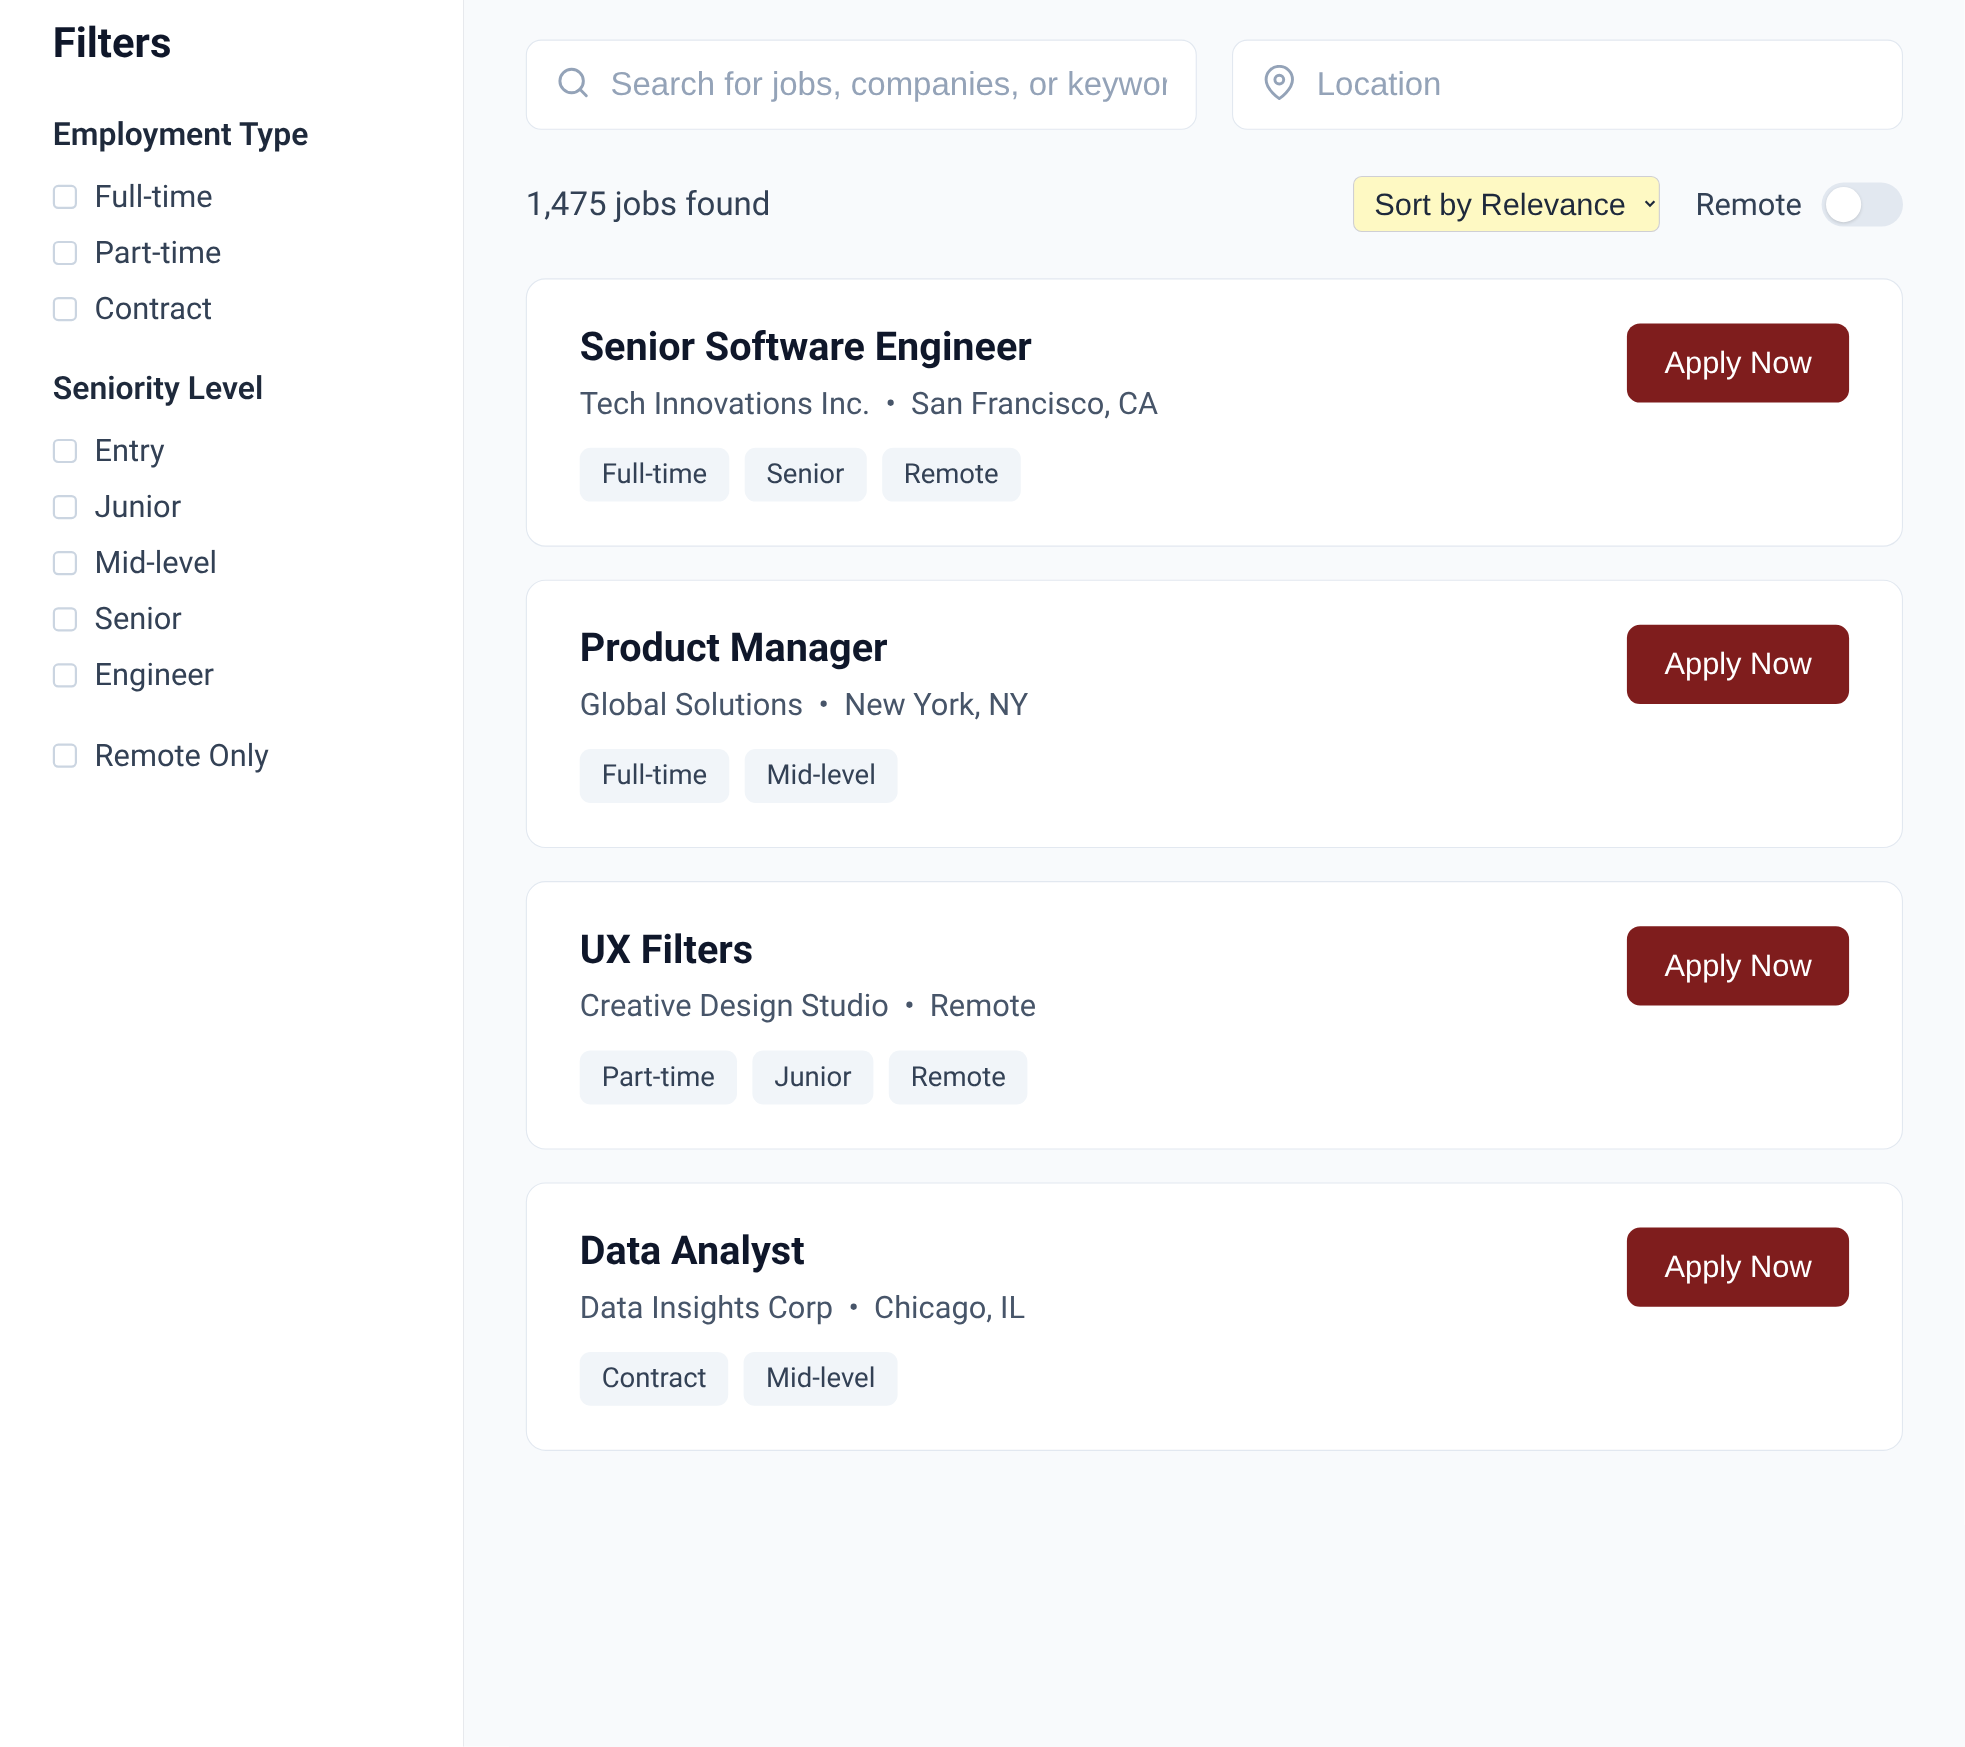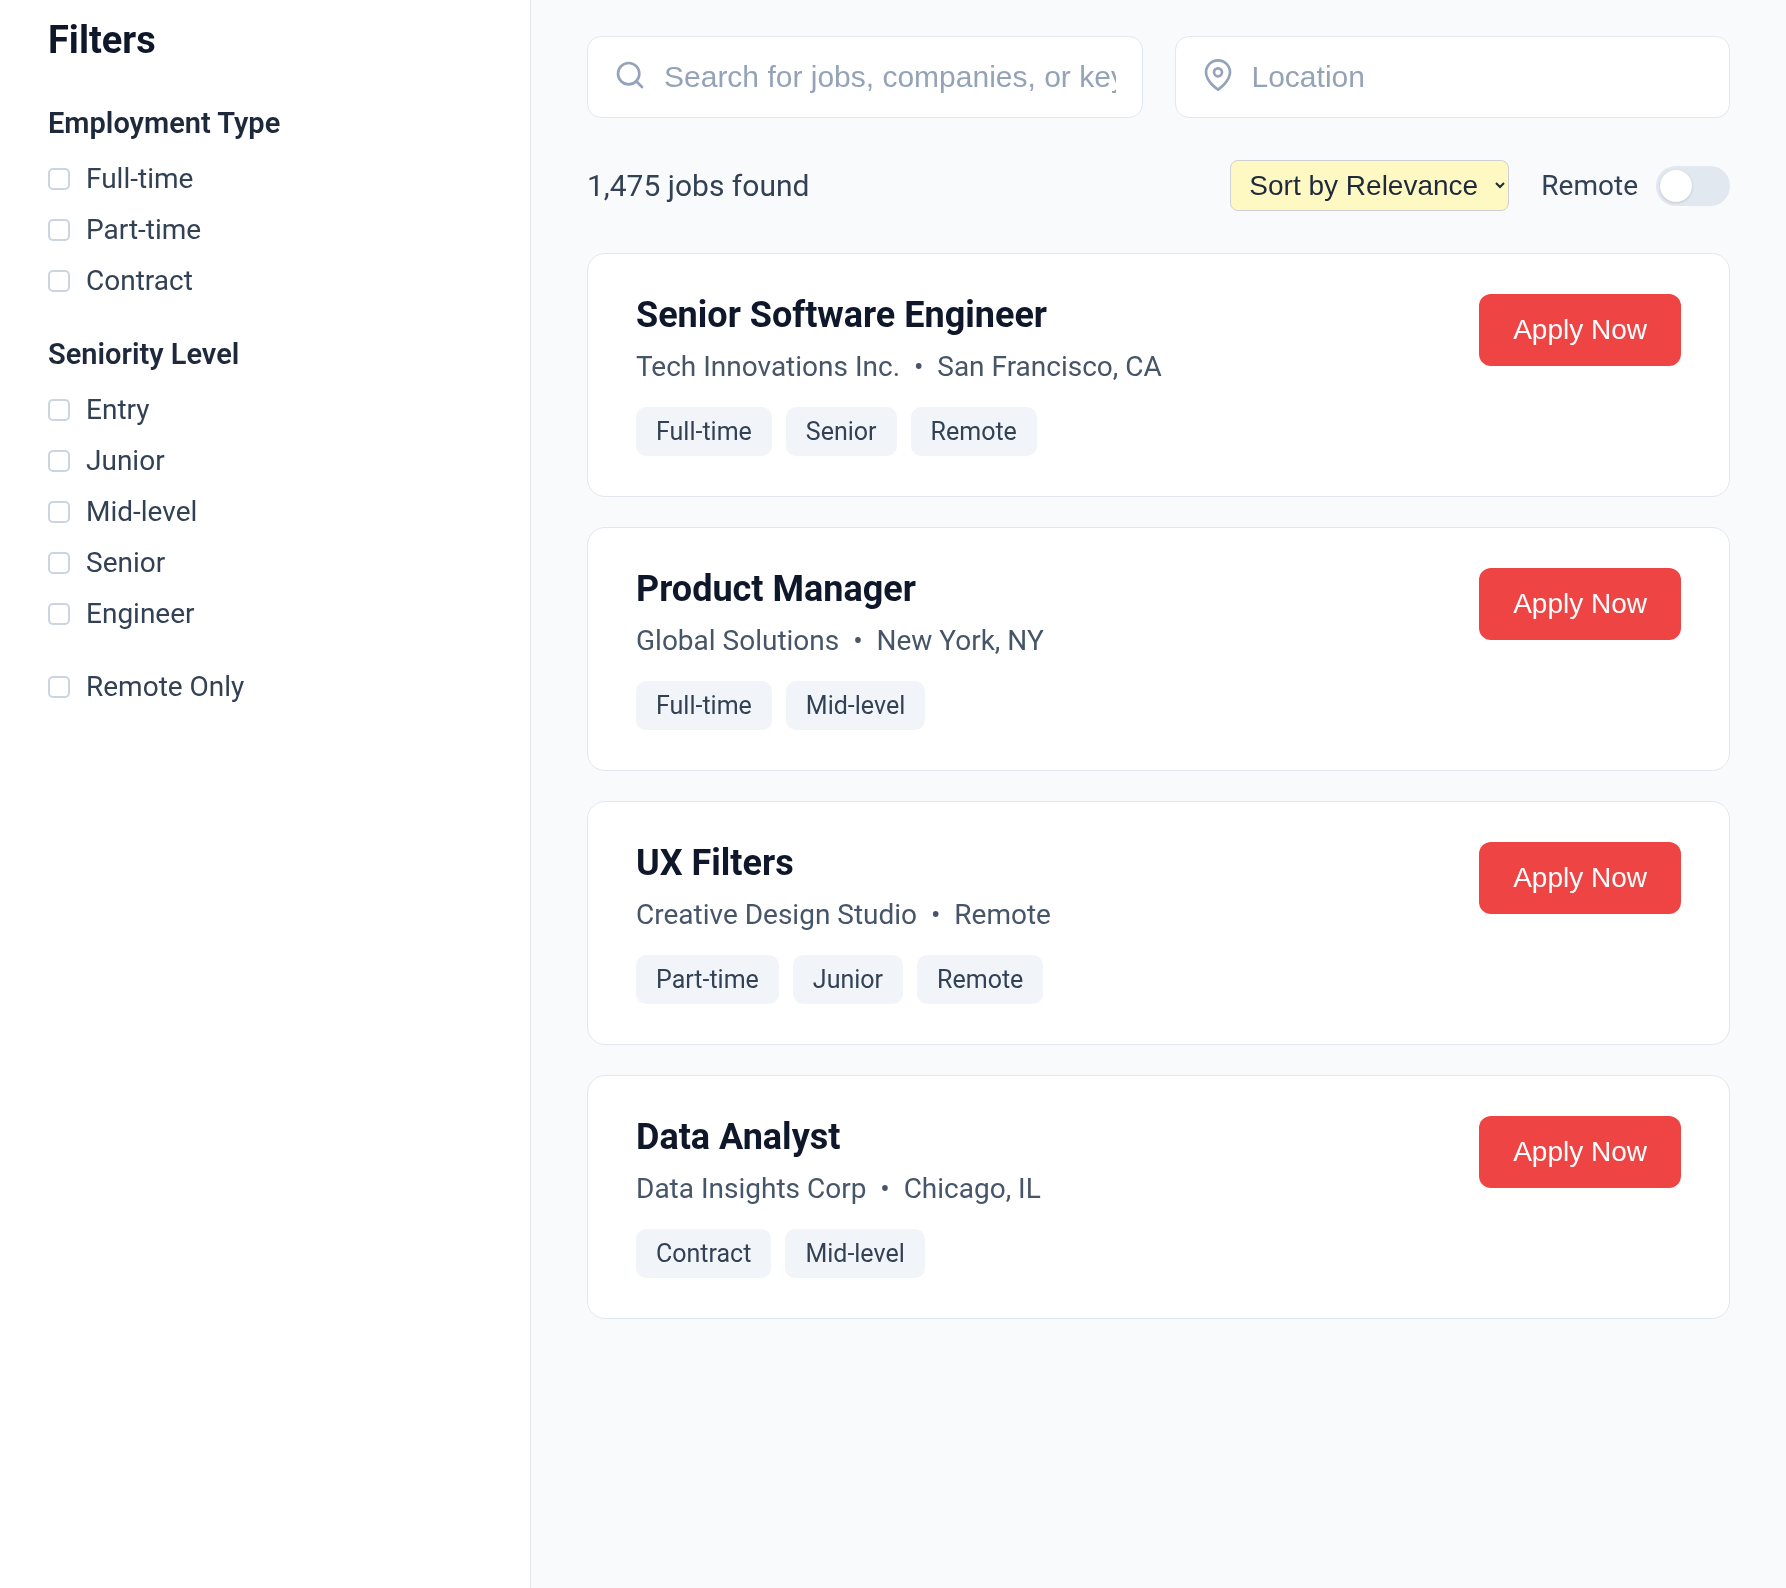--- a/index.html
+++ b/index.html
@@ -4,21 +4,21 @@
 <style>
   * { box-sizing: border-box; margin: 0; padding: 0; }
   body {
     font-family: -apple-system, BlinkMacSystemFont, "Segoe UI", Roboto, "Helvetica Neue", Arial, sans-serif;
     color: #0f172a;
     background: #ffffff;
     display: flex;
     min-height: 100vh;
   }
   .sidebar {
-    width: 531px;
+    width: 422px;
     padding: 18px 76px 48px 48px;
     background: #ffffff;
     border-right: 1px solid #e5e7eb;
   }
   .sidebar h1 {
     font-size: 38px;
     font-weight: 700;
     color: #0f172a;
     margin-bottom: 44px;
   }
@@ -154,21 +154,21 @@
   }
   .tags { display: flex; gap: 14px; flex-wrap: wrap; }
   .tag {
     background: #f1f5f9;
     color: #334155;
     font-size: 25px;
     padding: 10px 20px;
     border-radius: 10px;
   }
   .apply-btn {
-    background: #ef4444;
+    background: #7f1d1d;
     color: #ffffff;
     font-size: 28px;
     font-weight: 500;
     padding: 20px 34px;
     border: none;
     border-radius: 12px;
     cursor: pointer;
     white-space: nowrap;
   }
 </style>

